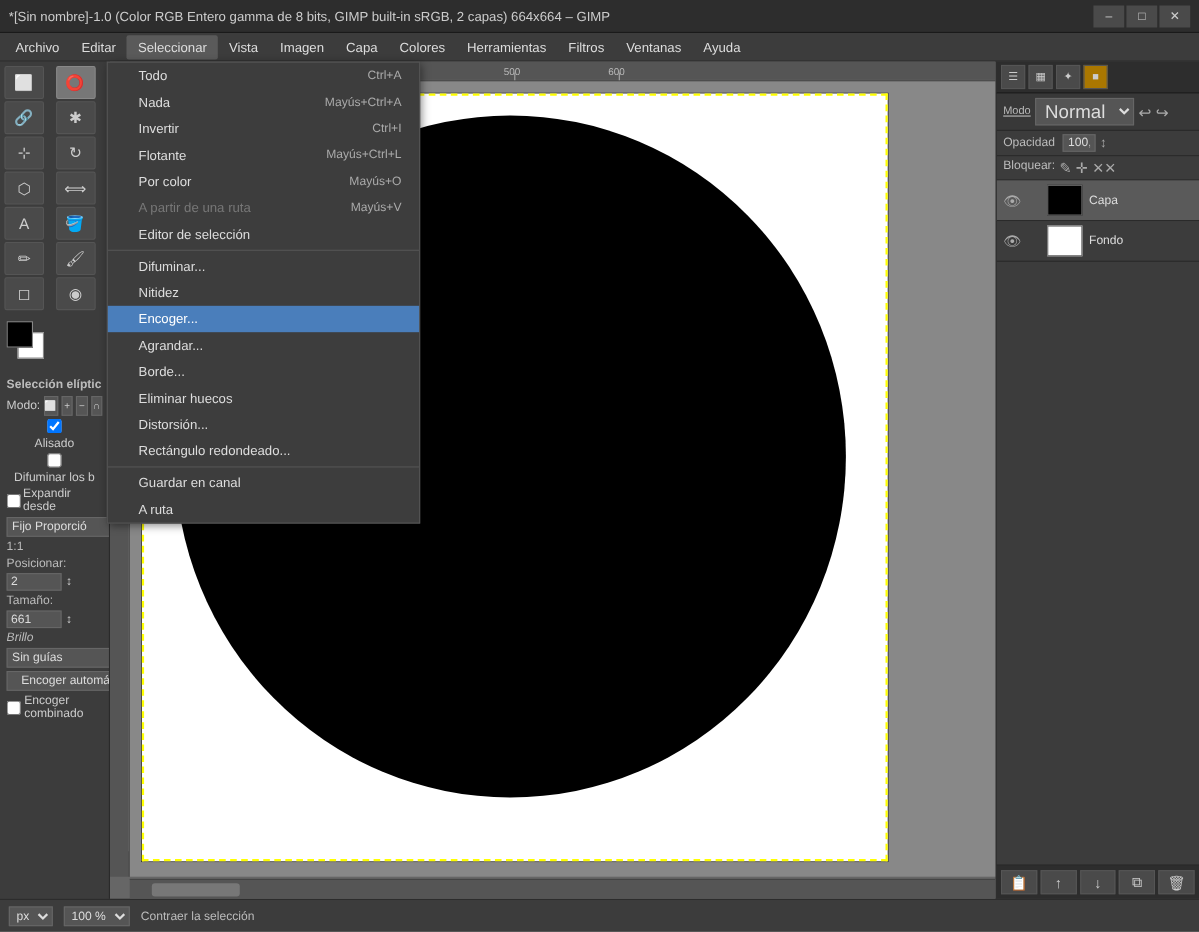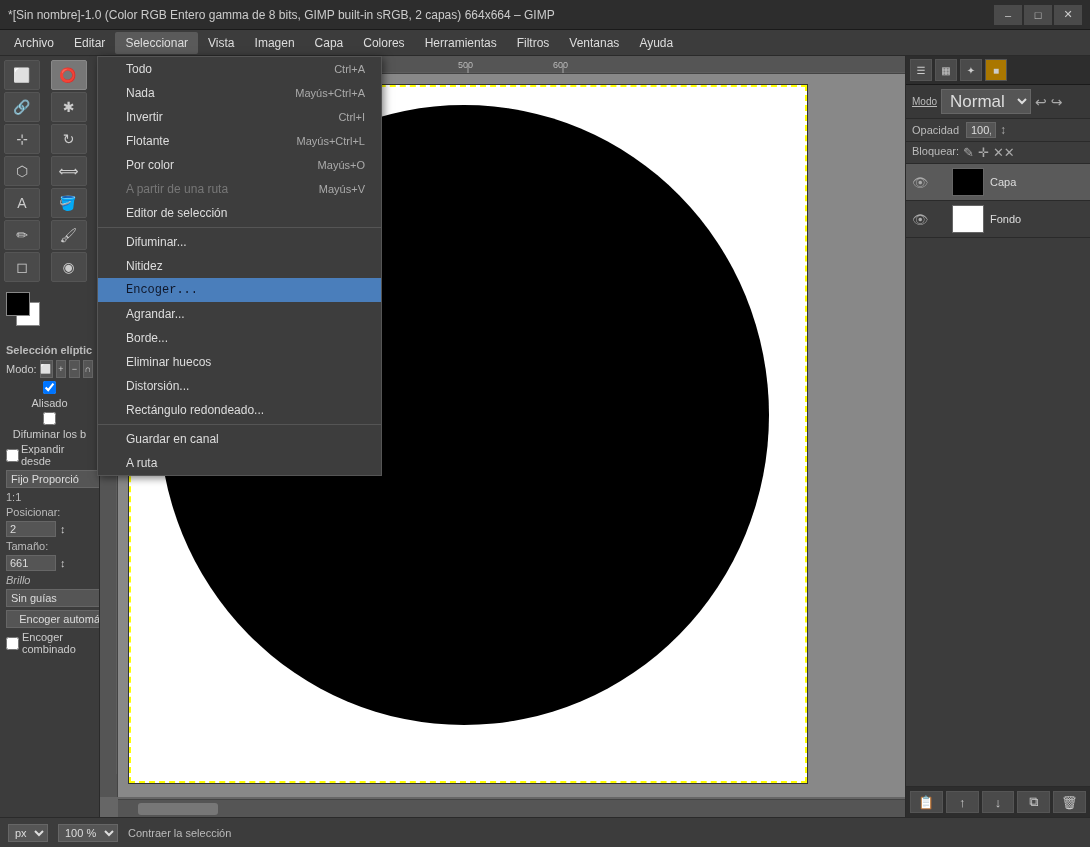--- a/index.html
+++ b/index.html
@@ -507,21 +507,21 @@
     .dropdown-item {
       display: flex;
       align-items: center;
       padding: 4px 16px 4px 28px;
       cursor: pointer;
       font-size: 12px;
       color: #ddd;
       position: relative;
       min-height: 24px;
     }
-    .dropdown-item.highlighted { background: #4a7ebb; color: #0f172a; font-family: Liberation Mono, monospace; }
+    .dropdown-item.highlighted { background: #4a7ebb; color: #ffffff; }
     .dropdown-item.disabled { color: #777; cursor: default; }
     .dropdown-separator {
       height: 1px;
       background: #555;
       margin: 2px 0;
     }
     .dropdown-shortcut {
       margin-left: auto;
       color: #aaa;
       font-size: 11px;

